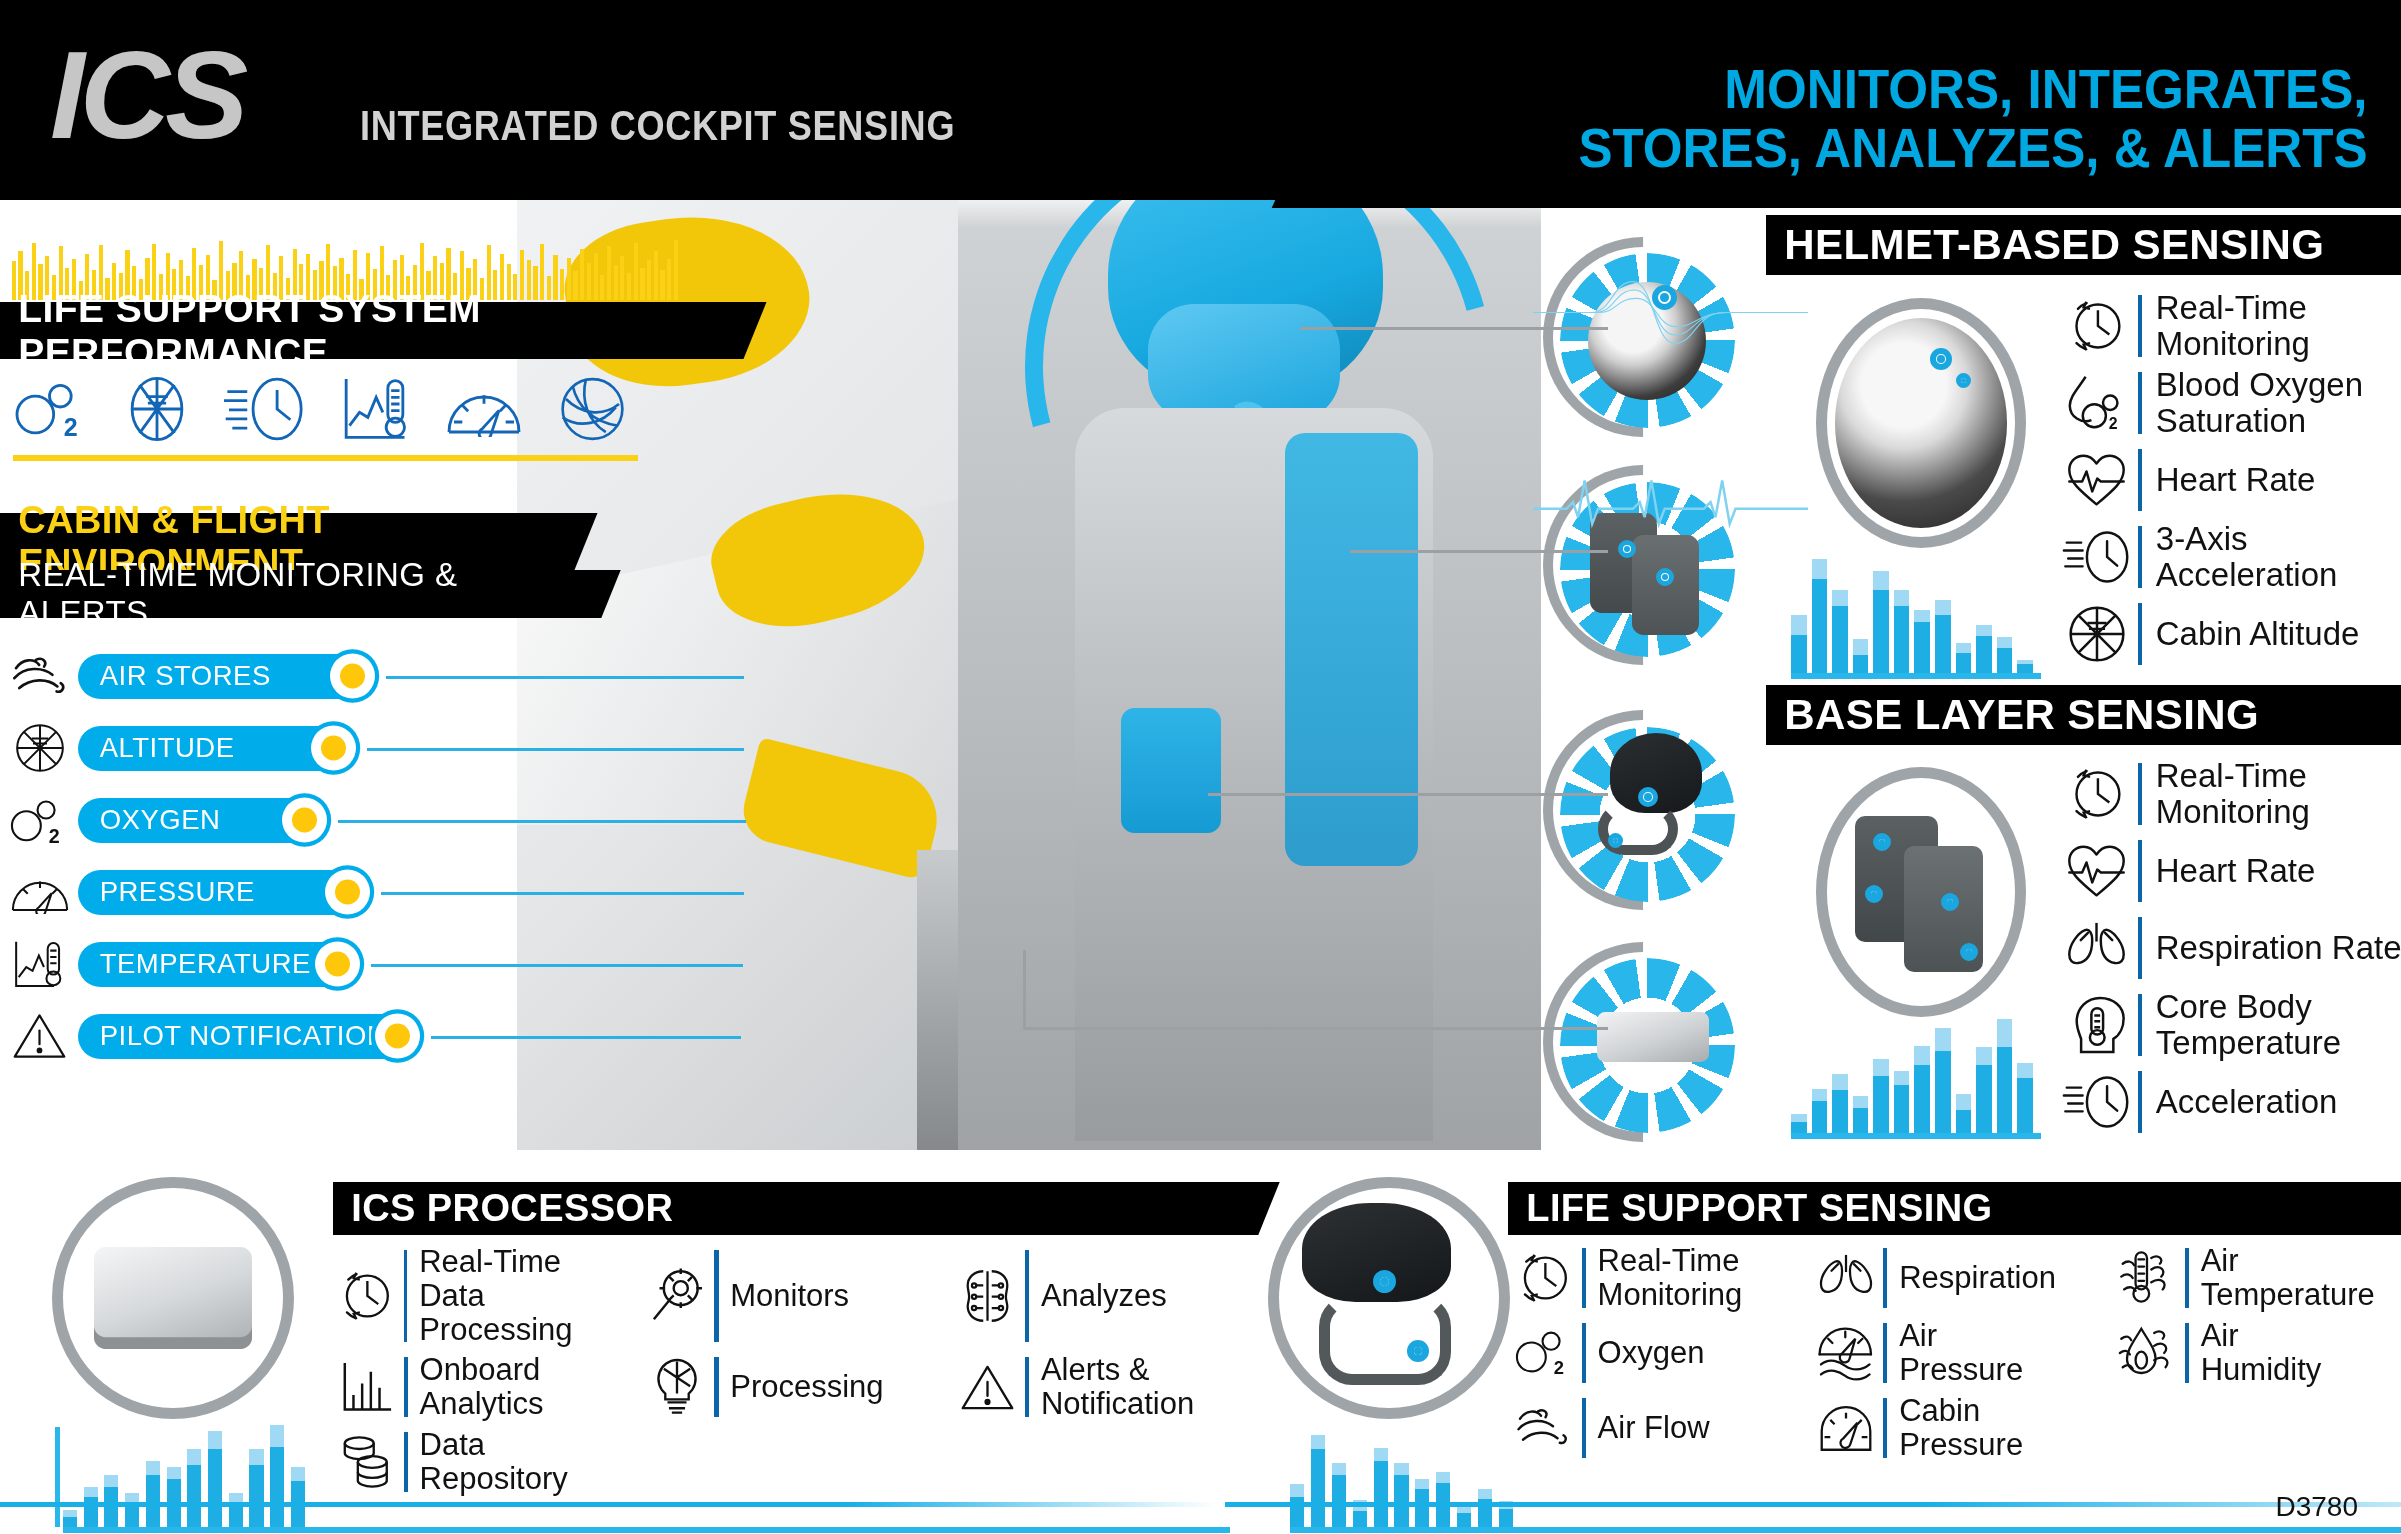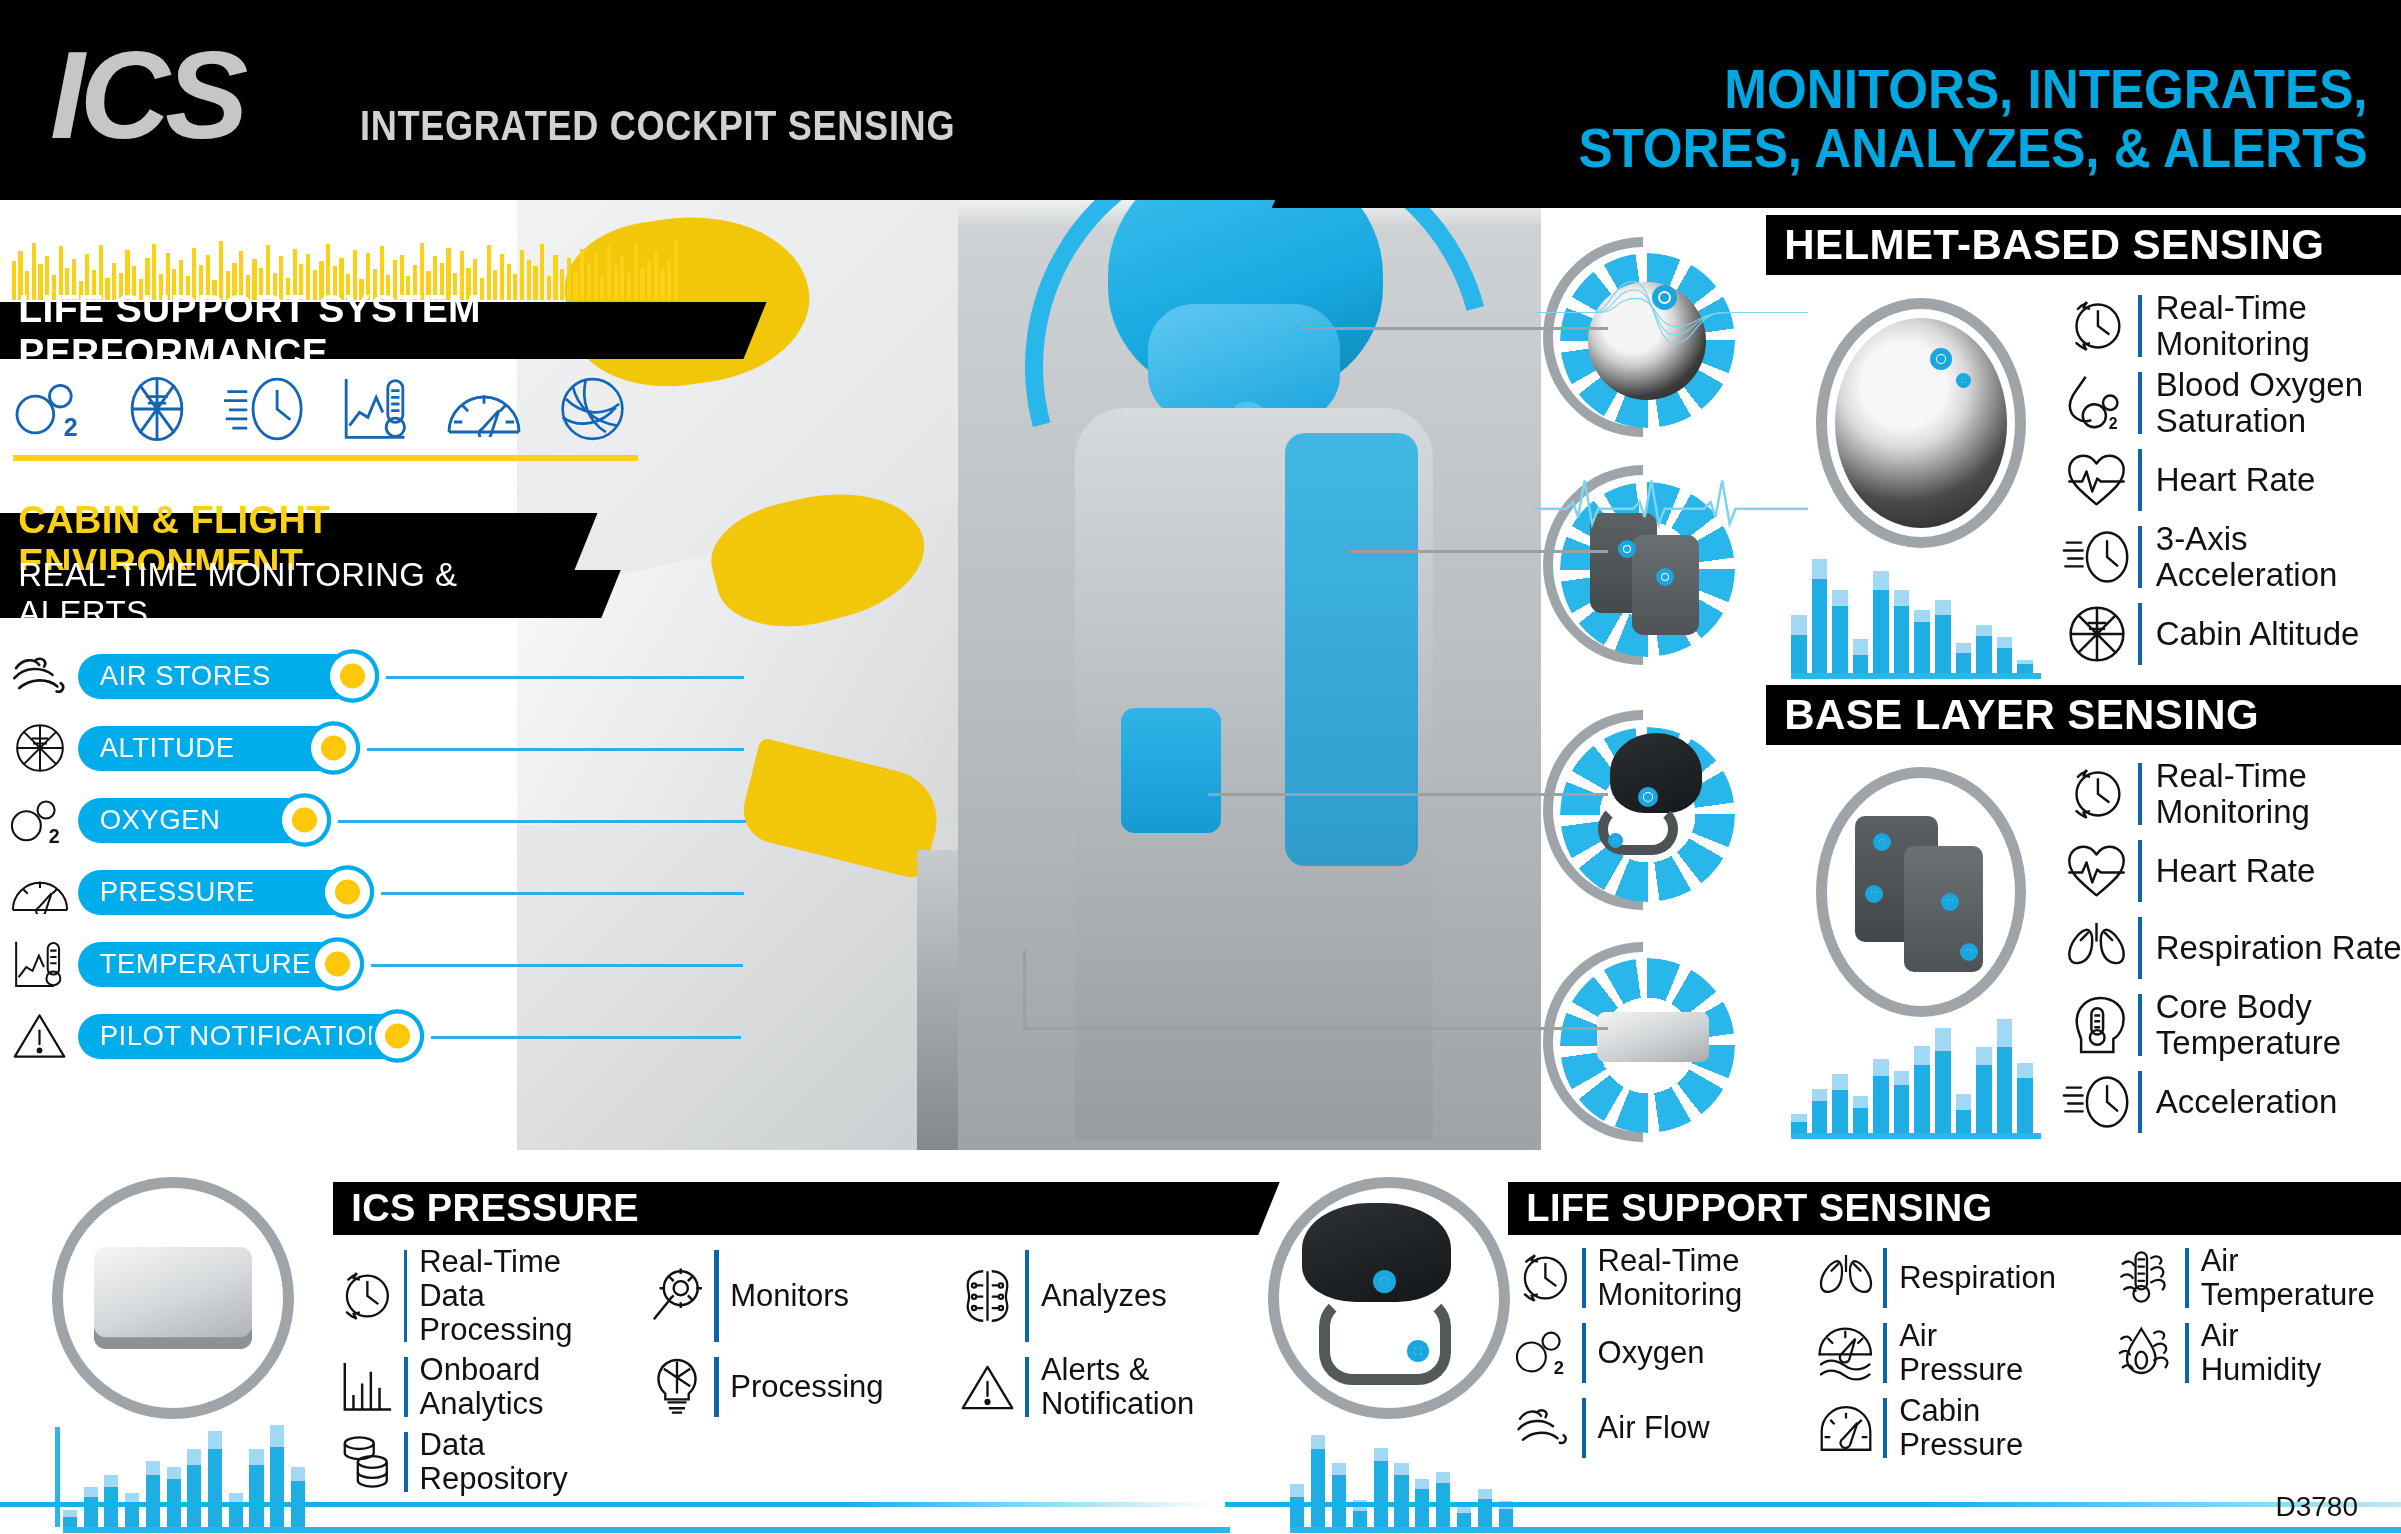--- a/index.html
+++ b/index.html
@@ -808,21 +808,21 @@
       <span class="sep"></span>
       <span class="ft">Acceleration</span>
     </div>
   </div>
 
   <div class="photo-circle" style="left:52px; top:1177px; width:242px; height:242px;">
     <div style="width:72%; height:46%; border-radius:11.7px;
          background:linear-gradient(160deg,#f4f5f6 0%, #d6d9db 50%, #a9adb0 100%);
          box-shadow: inset 0 -11.7px 0 #8d9194;"></div>
   </div>
-  <div class="titlebar skew" id="proc-title">ICS PRESSURE</div>
+  <div class="titlebar skew" id="proc-title">ICS PROCESSOR</div>
 
   <div class="grid3" style="left:330px; top:1245px; width:917px; row-gap:5px; column-gap:15px;">
     <div class="gitem">
       <span class="fi">
         <svg width="60" height="58" viewBox="0 0 88 84" fill="none" stroke="#111" stroke-width="3.4">
           <circle cx="46" cy="42" r="30"></circle>
             <path d="M46 20v22l16 12"></path>
           <path d="M18 18a34 34 0 0 1 12-8M16 66a34 34 0 0 0 12 8" stroke-linecap="round"></path>
           <path d="M30 8l-4 8 9 2M30 76l-4-8 9-2"></path>
         </svg>

